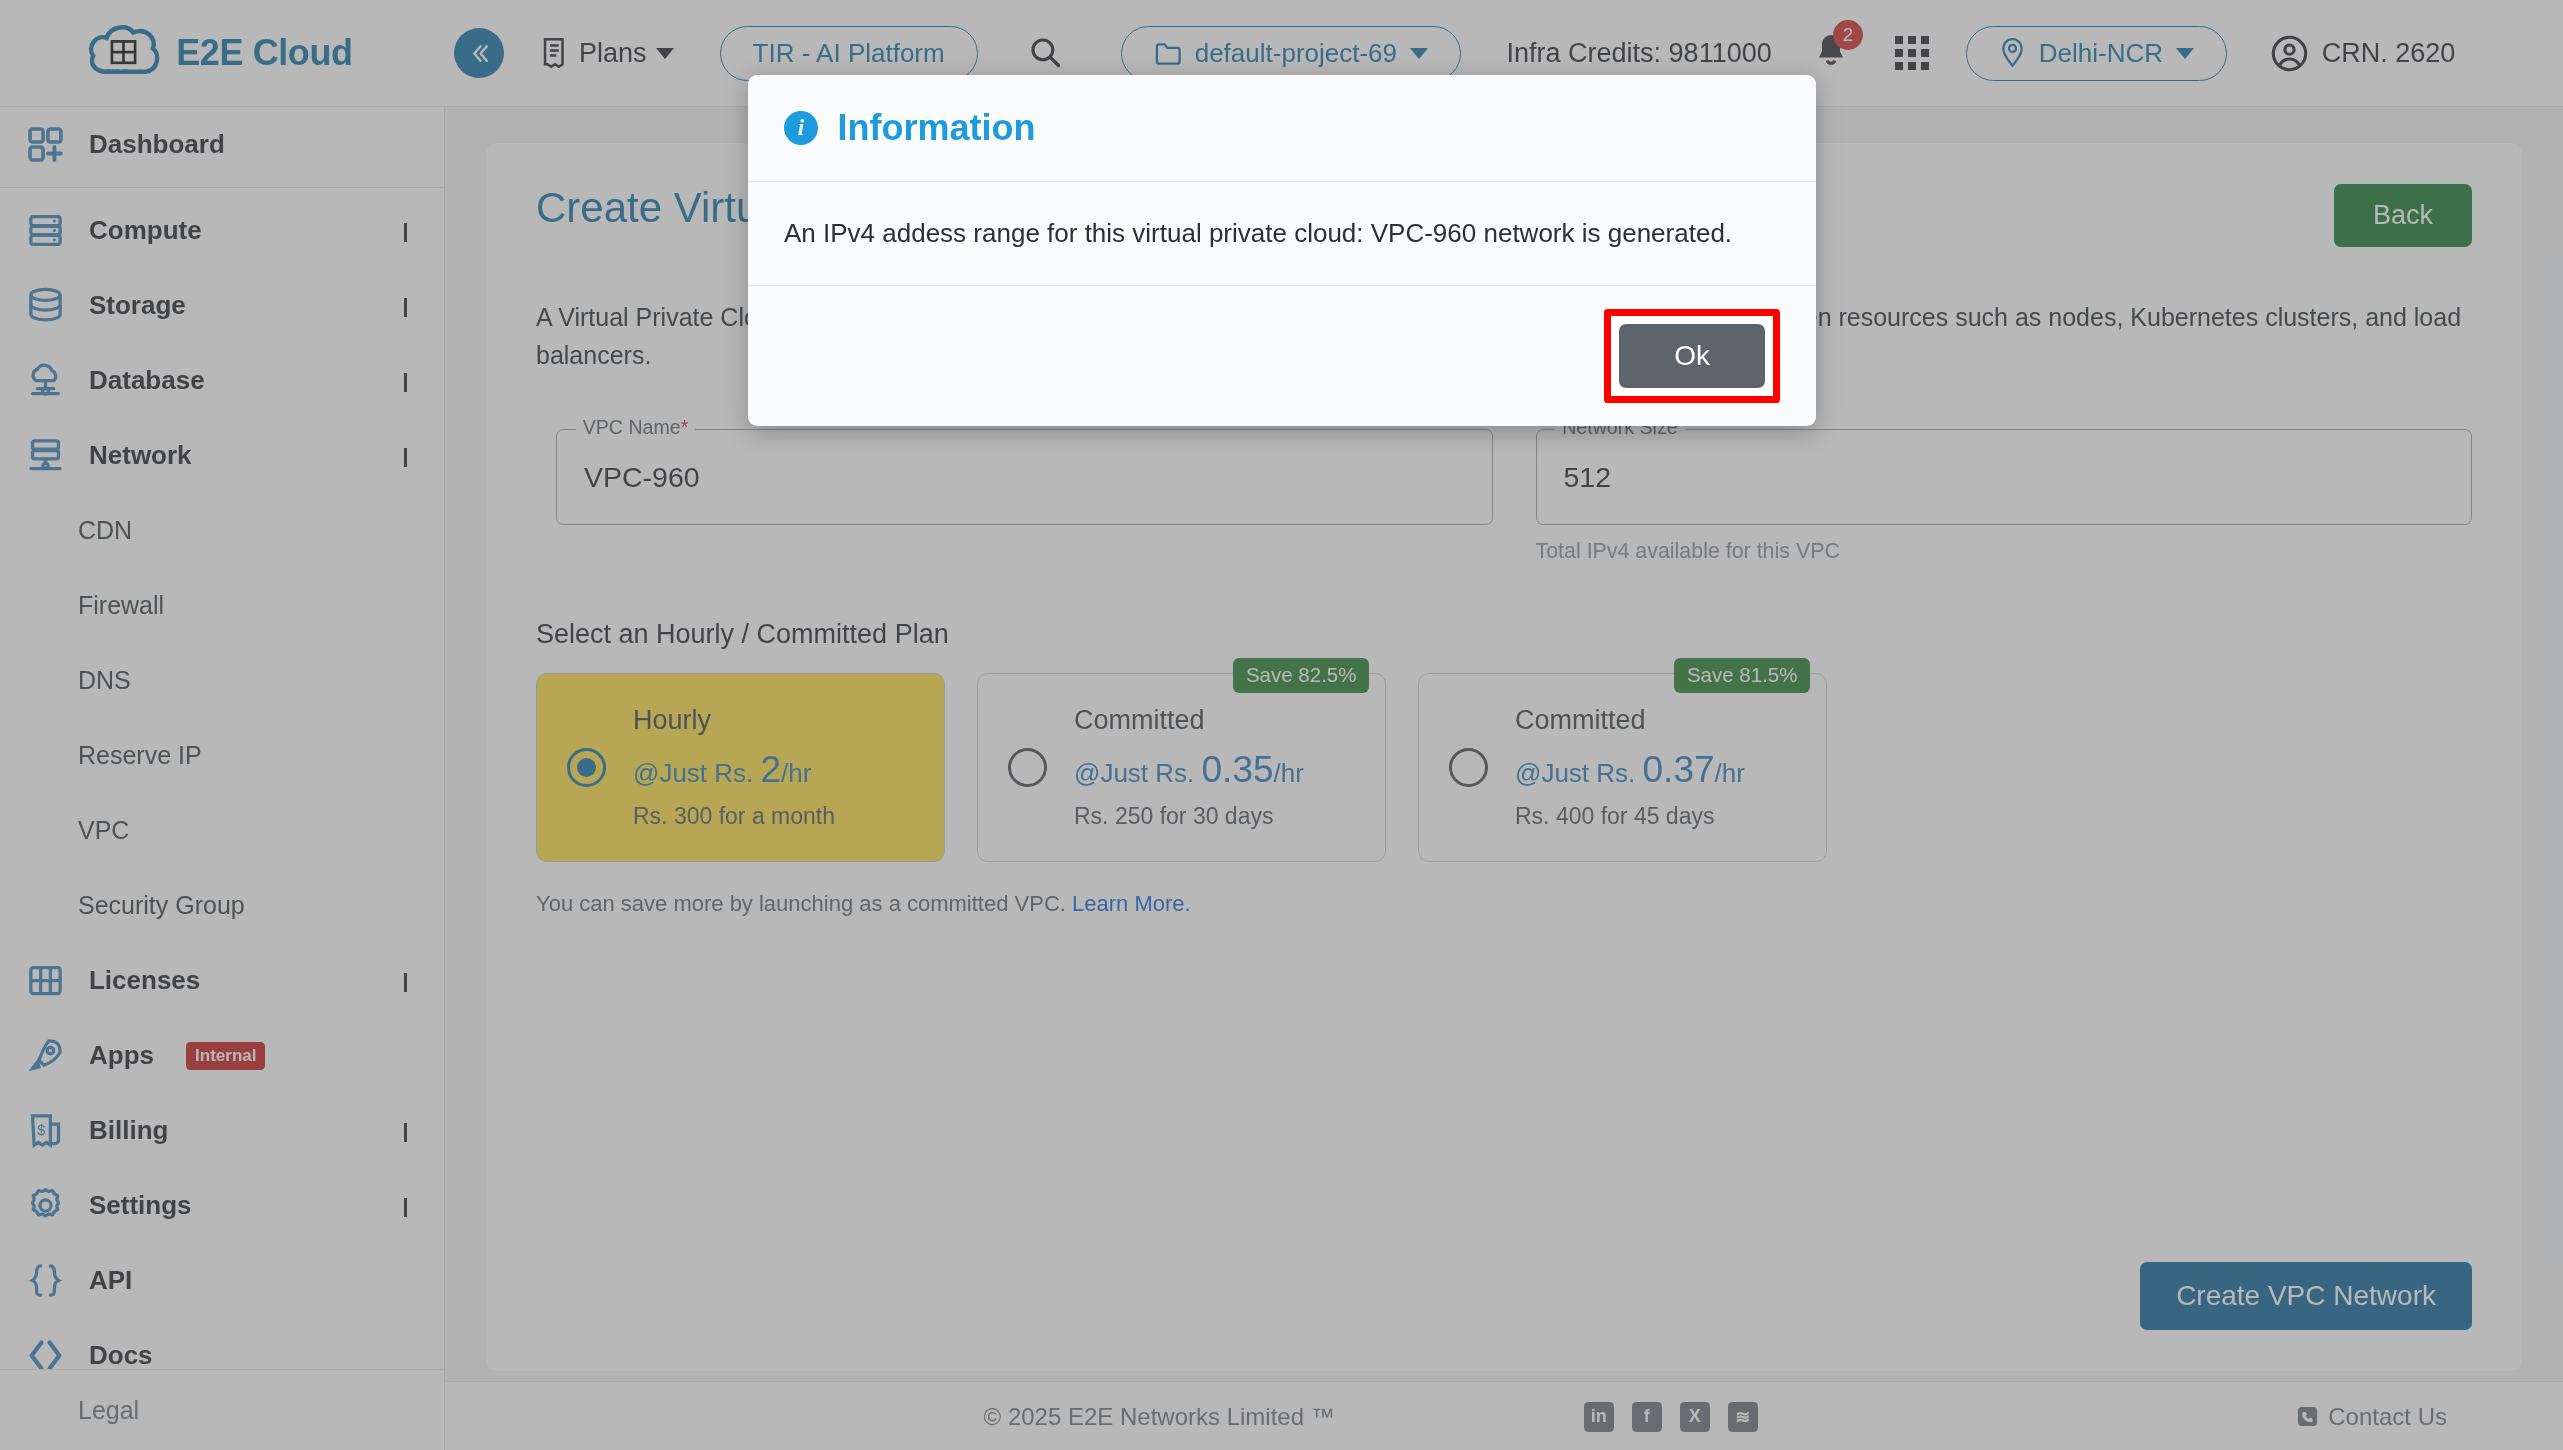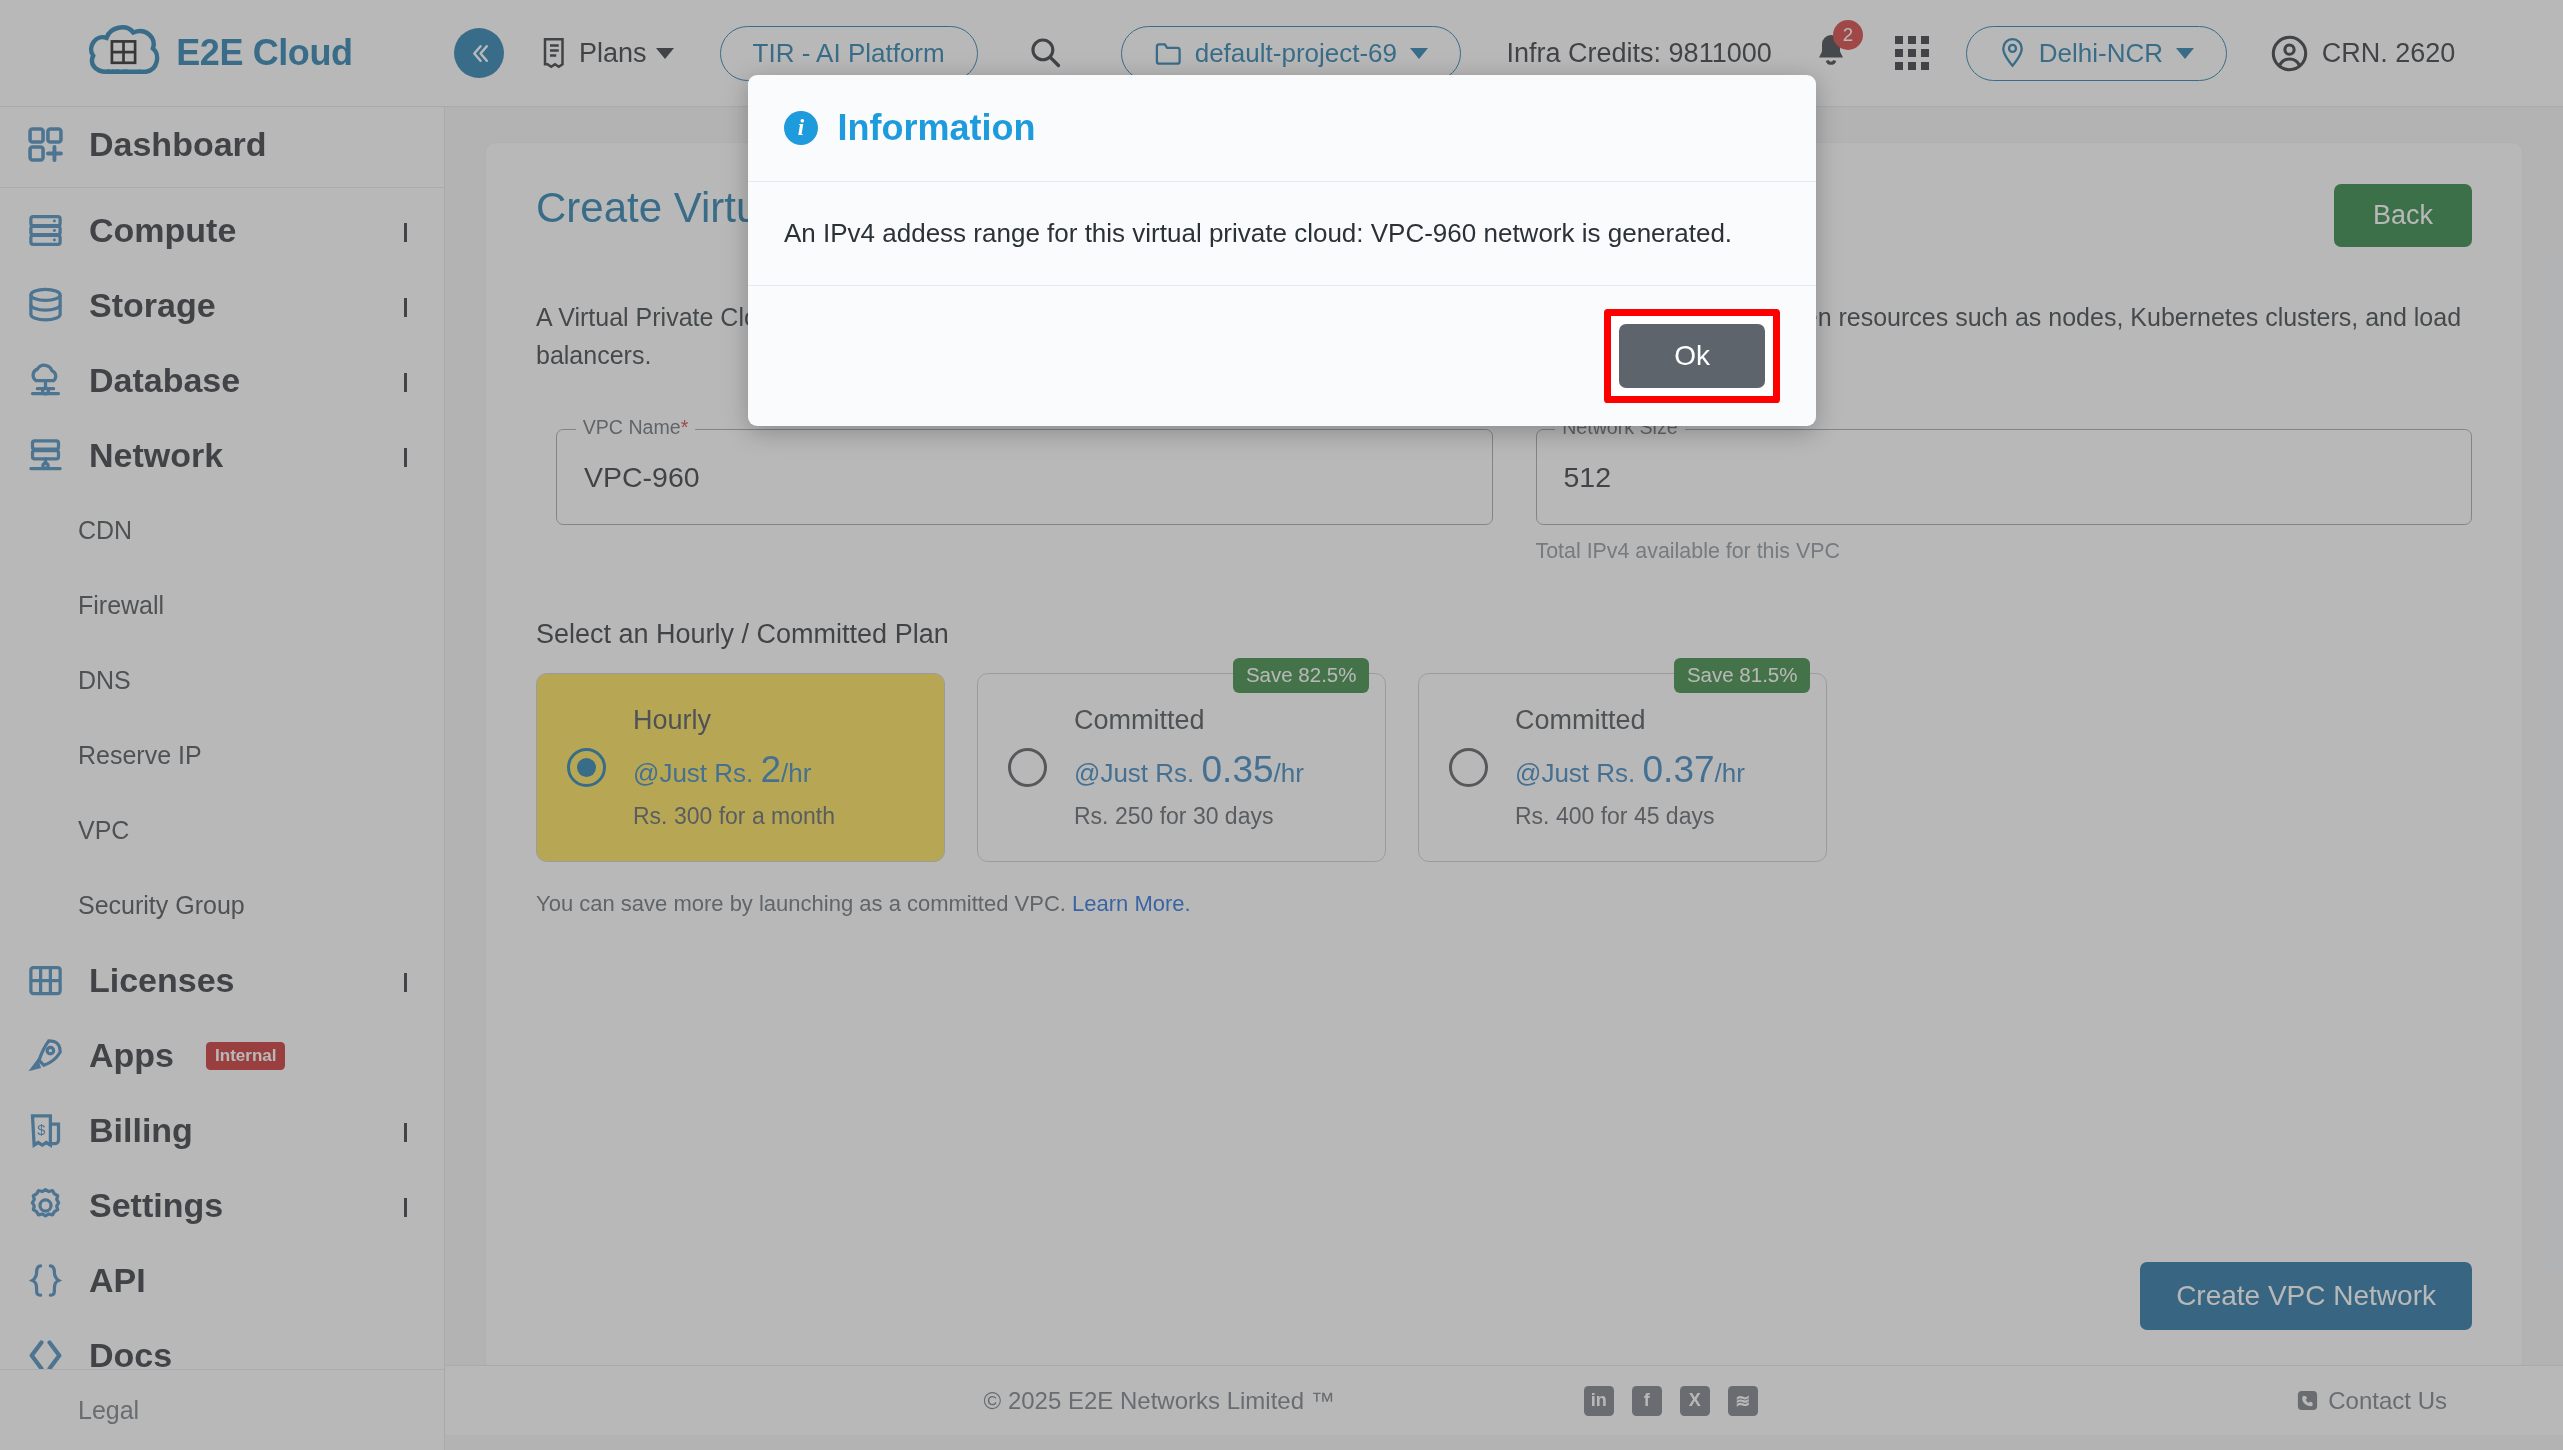--- a/index.html
+++ b/index.html
@@ -77,21 +77,21 @@
     background: #fff; border-right: 0.9px solid #dfe3e8; z-index: 5;
     display: flex; flex-direction: column;
   }
   .side-scroll { flex: 1 1 auto; overflow: hidden; }
   .nav-item {
     display: flex; align-items: center; height: 75px;
     padding: 0 37px 0 21.4px; gap: 19.6px; cursor: pointer; position: relative;
   }
   .nav-ico { width: 48px; height: 48px; flex: 0 0 48px; display: flex;
     align-items: center; justify-content: center; color: #3a82b8; }
-  .nav-label { font-size: 34px; font-weight: 700; color: #23282d; white-space: nowrap; }
+  .nav-label { font-size: 26px; font-weight: 700; color: #23282d; white-space: nowrap; }
   .nav-chev { margin-left: auto; }
   .chev {
     width: 16px; height: 16px; border-right: 3.6px solid #23282d;
     border-bottom: 3.6px solid #23282d; transform: rotate(45deg);
   }
   .chev.up { transform: rotate(-135deg); margin-top: 7.1px; }
   .nav-div { height: 0.9px; background: #e4e7eb; margin: 5.3px 0; }
   .sub-item {
     display: flex; align-items: center; height: 75px; padding-left: 78px;
     font-size: 25px; color: #3c4449; cursor: pointer;
@@ -172,21 +172,21 @@
 
   .btn-create {
     position: absolute; right: 50px; bottom: 41px;
     background: #11679b; color: #fff; border: none; border-radius: 7.1px;
     font-size: 28px; padding: 18px 36px; cursor: pointer;
     font-family: "Liberation Sans", sans-serif;
   }
 
   
   .footer {
-    position: absolute; left: 445px; right: 0; bottom: 16px; height: 70px;
+    position: absolute; left: 445px; right: 0; bottom: 0; height: 70px;
     background: #fff; border-top: 0.9px solid #e2e5ea;
     display: flex; align-items: center; z-index: 5;
   }
   .copy { font-size: 24px; color: #6d757c; margin-left: auto; }
   .socials { display: flex; gap: 18px; margin-left: 249px; }
   .soc {
     width: 30px; height: 30px; border-radius: 4.4px; background: #6d757c;
     color: #fff; font-size: 18px; font-weight: 700;
     display: flex; align-items: center; justify-content: center; cursor: pointer;
   }

